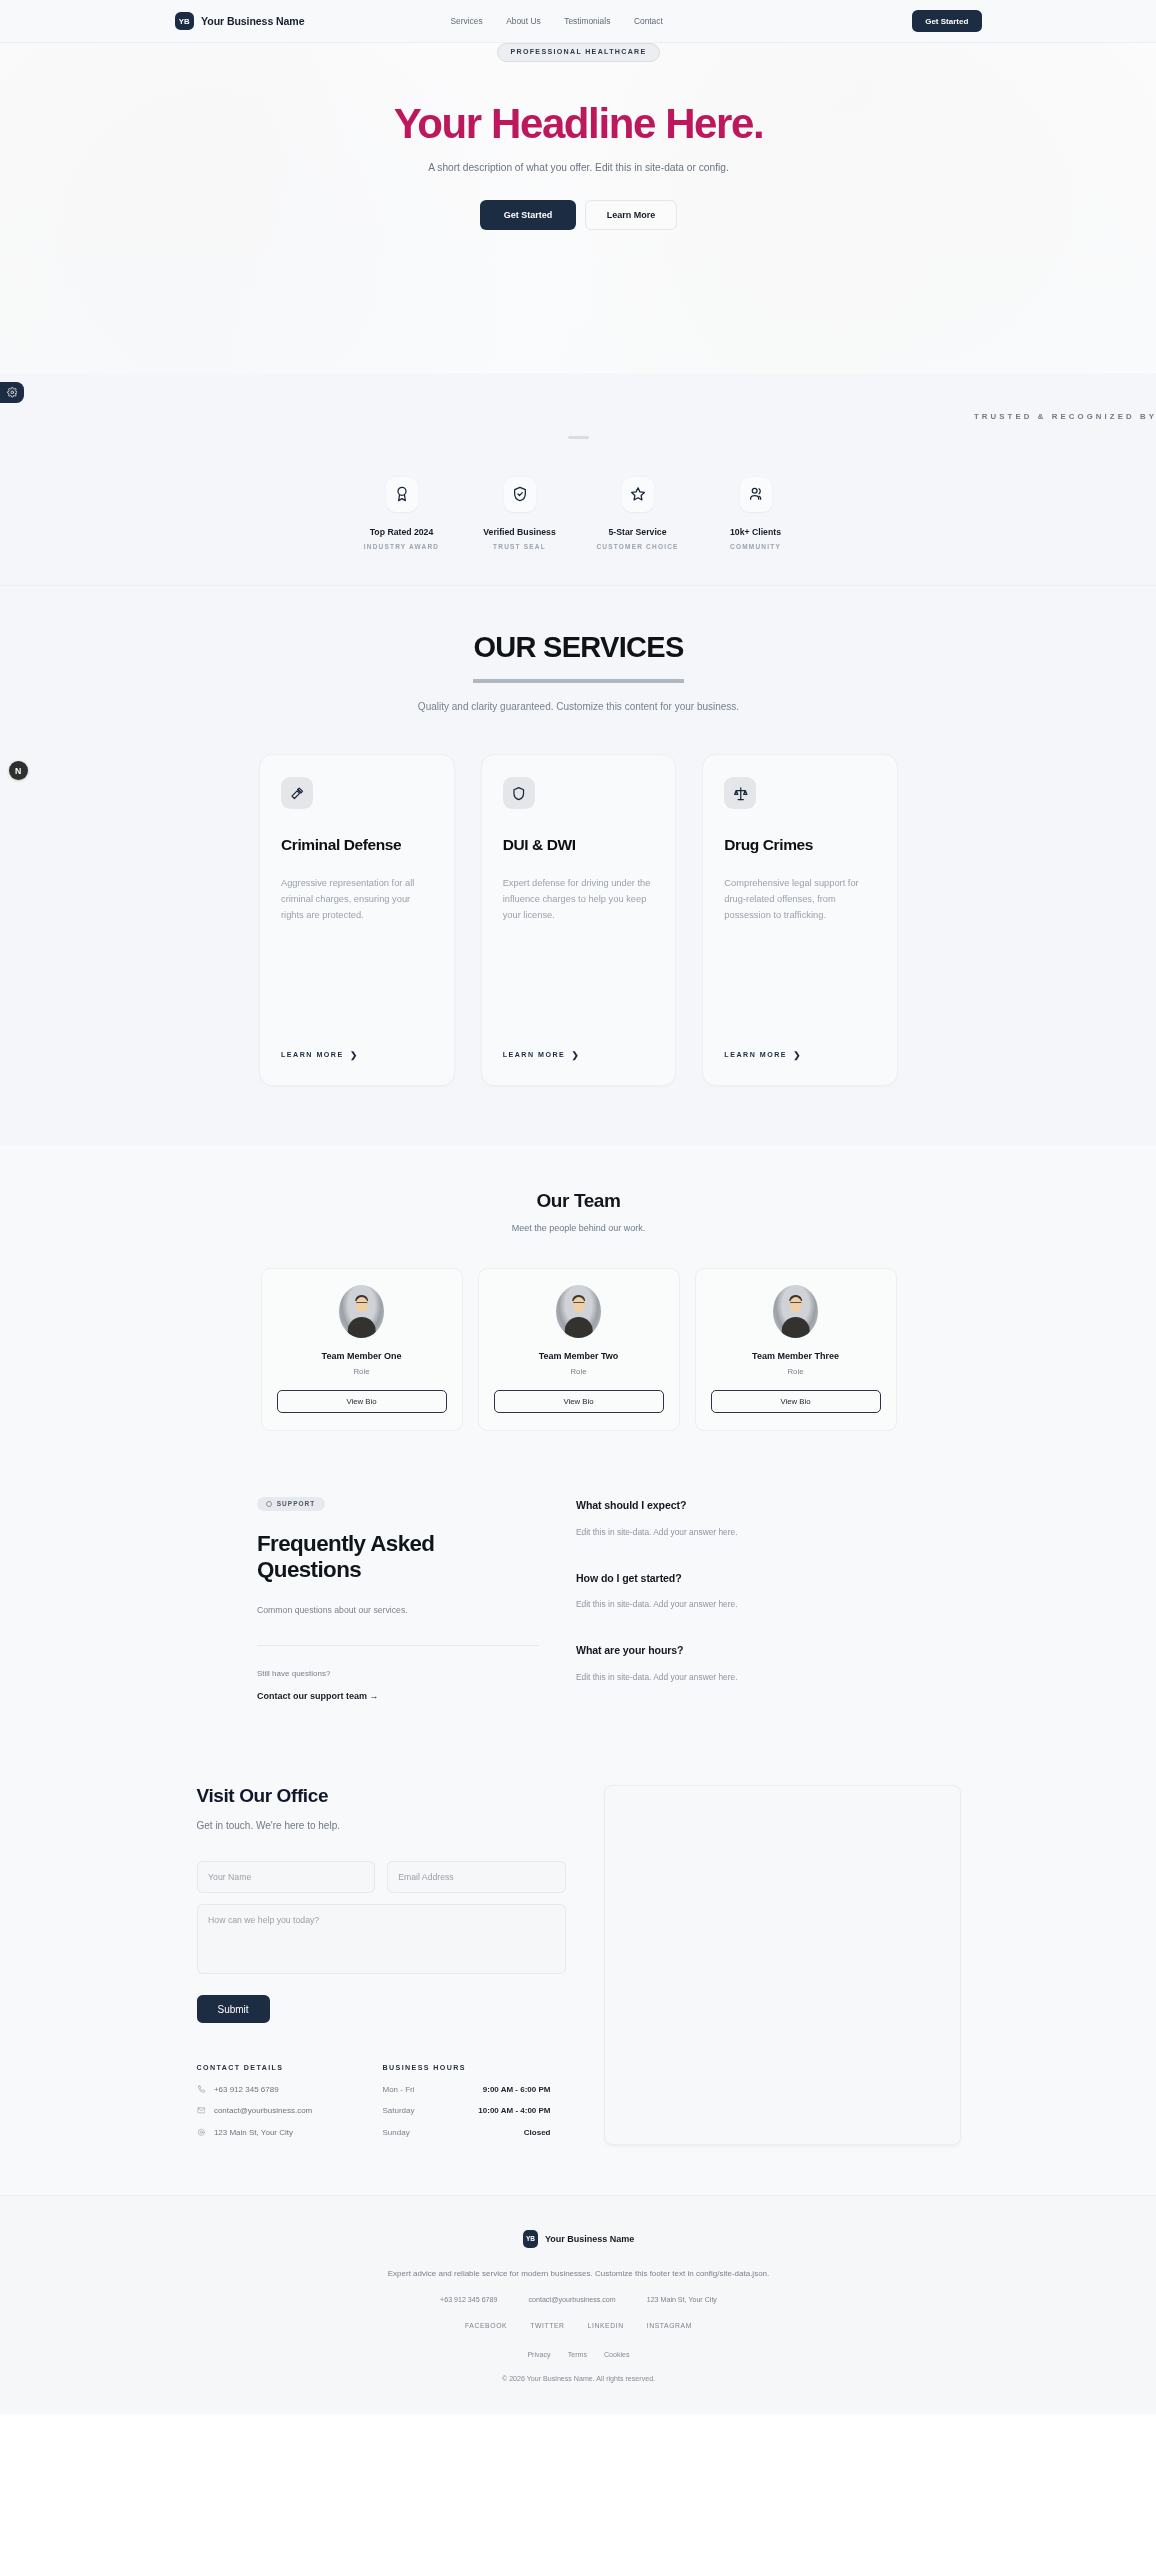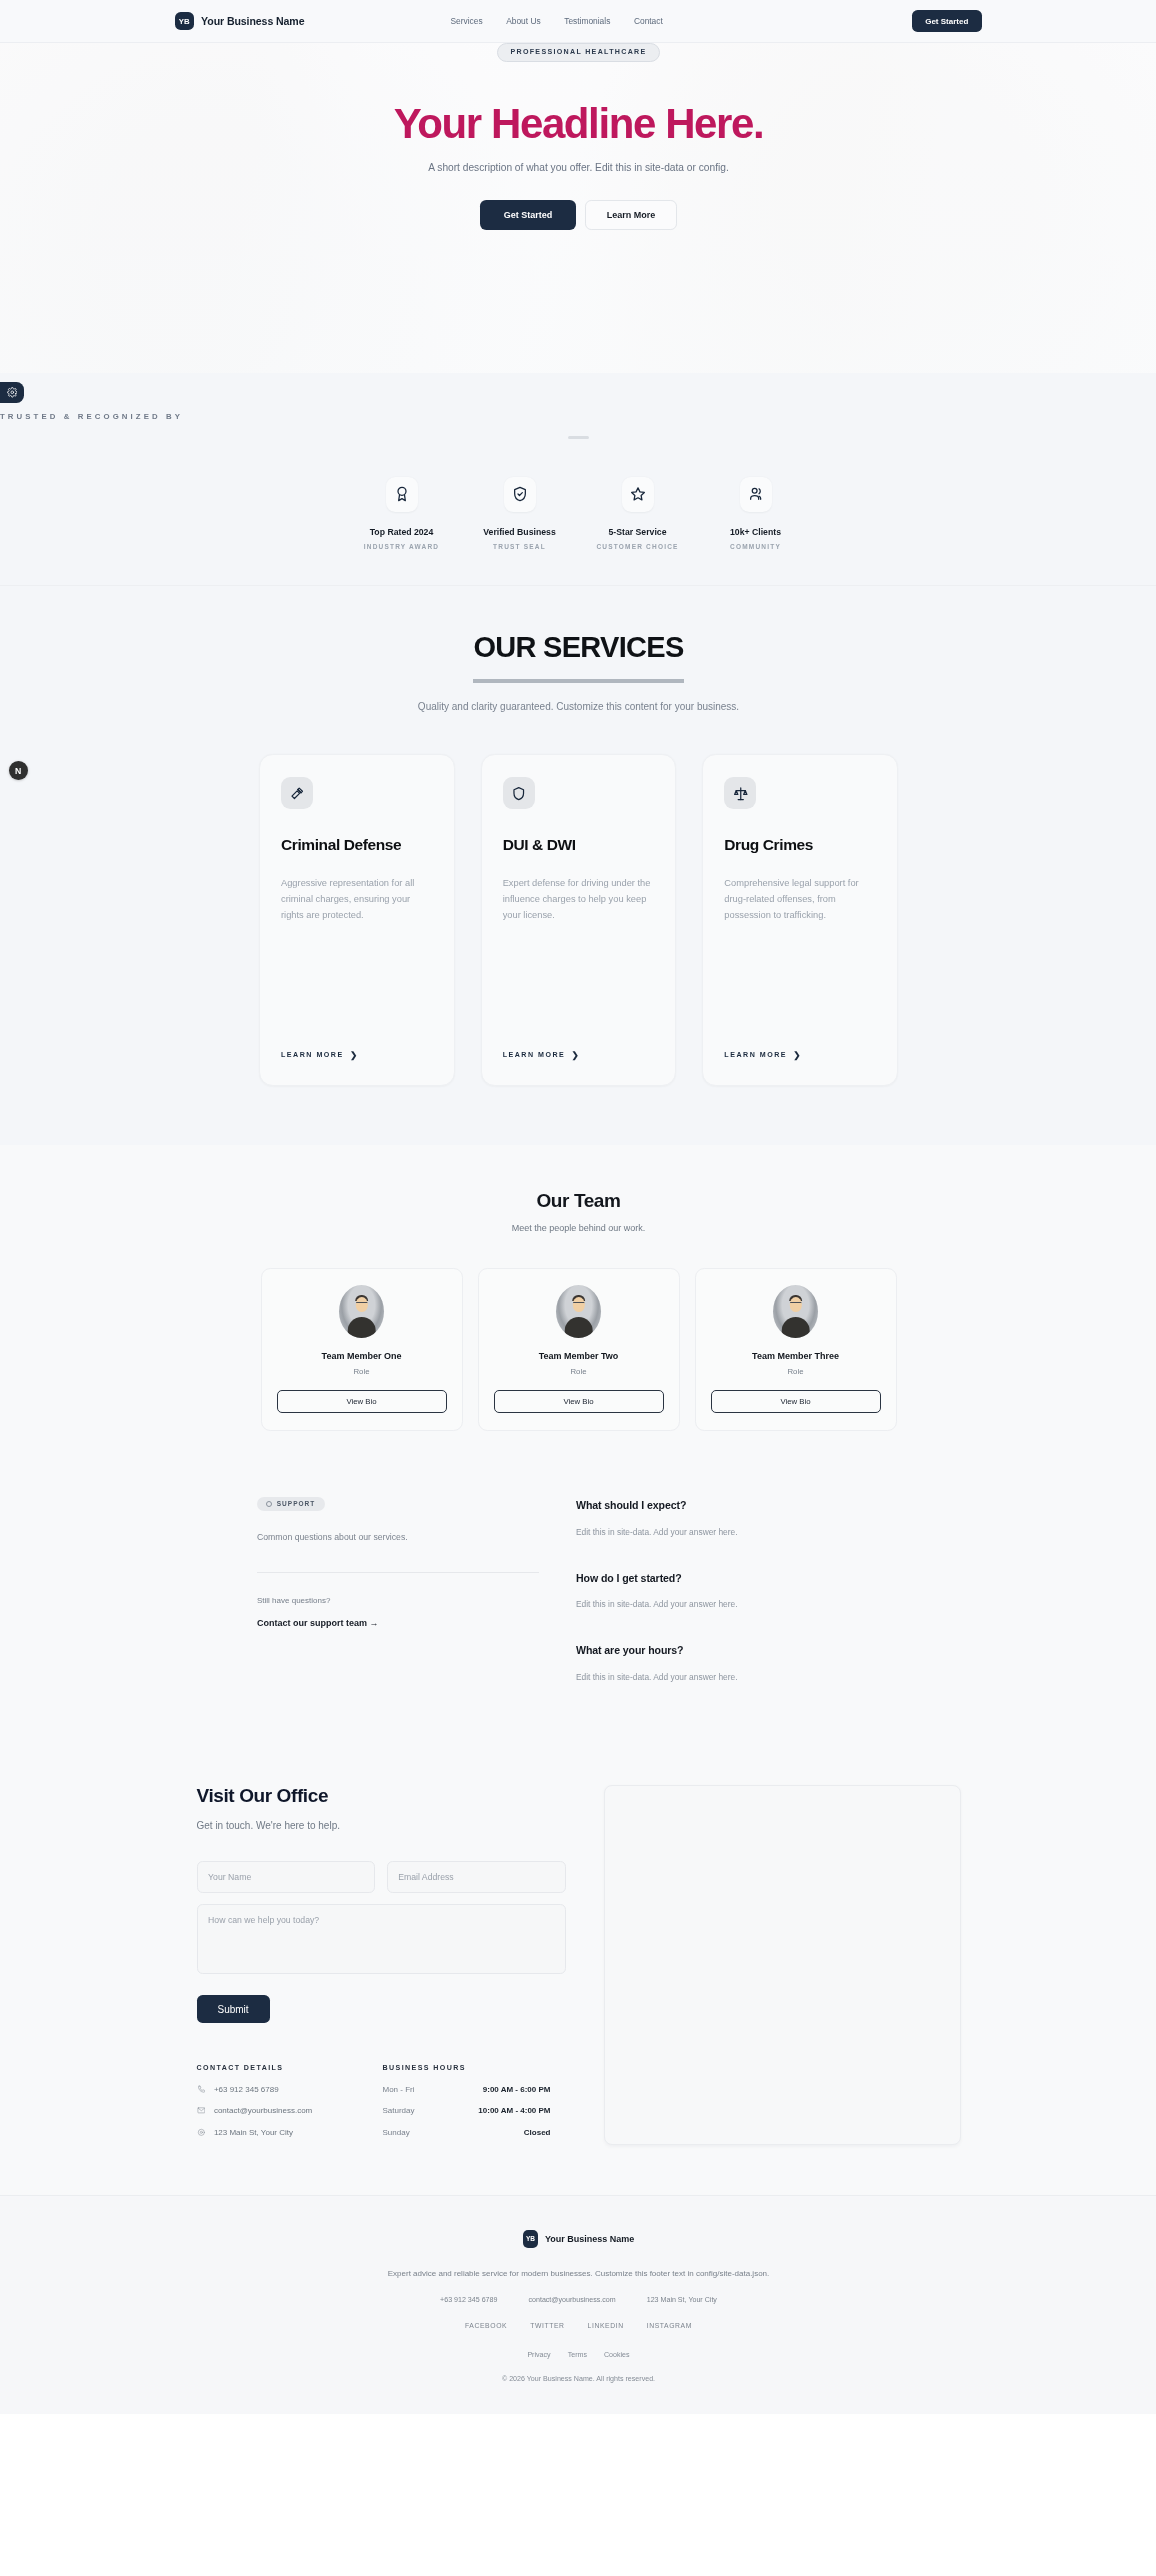--- a/index.html
+++ b/index.html
@@ -29,21 +29,21 @@
   .hero-inner{position:relative;z-index:3;text-align:center;width:683px}
   .pill{display:inline-flex;align-items:center;border:0.6px solid #d9dde3;background:#eceef1;border-radius:620px;padding:4.3px 12.4px;font-size:7.1px;font-weight:700;letter-spacing:1.3px;color:#2c3a4d}
   .hero-h1{margin-top:40px;font-size:42px;line-height:1.03;font-weight:800;color:#be185d;letter-spacing:-1.4px}
   .hero-sub{margin-top:17px;font-size:10.2px;color:#6a7484}
   .hero-btns{margin-top:27px;display:flex;gap:8.7px;justify-content:center}
   .btn-dark{background:#1c2c42;color:#fff;border:none;border-radius:6.2px;padding:9.3px 24px;font-size:9px;font-weight:700;font-family:inherit;cursor:pointer}
   .btn-ghost{background:#fbfbfc;color:#151b24;border:0.6px solid #e3e6ea;border-radius:6.2px;padding:9.3px 21px;font-size:9px;font-weight:700;font-family:inherit;cursor:pointer}
 
   
   .trust{background:#f4f6f9;padding:39px 0 35px}
-  .trust-title{text-align:left;font-size:7.8px;letter-spacing:3.1px;color:#707a89;font-weight:600}
+  .trust-title{text-align:right;font-size:7.8px;letter-spacing:3.1px;color:#707a89;font-weight:600}
   .trust-rule{width:21px;height:2.5px;border-radius:1.9px;background:#d9dde2;margin:15px auto 0}
   .trust-grid{margin:38px auto 0;width:472px;display:grid;grid-template-columns:repeat(4,1fr)}
   .trust-item{display:flex;flex-direction:column;align-items:center}
   .trust-icon{width:32px;height:35px;border-radius:9.3px;background:#fafbfc;display:flex;align-items:center;justify-content:center;box-shadow:0 0.6px 1.9px rgba(20,30,45,.05)}
   .trust-icon svg{width:16px;height:16px;stroke:#17263a;stroke-width:1.9;fill:none;stroke-linecap:round;stroke-linejoin:round}
   .trust-name{margin-top:15.5px;font-size:8.7px;font-weight:700;color:#151c26}
   .trust-sub{margin-top:5.6px;font-size:6.5px;letter-spacing:1.2px;color:#9aa3ae;font-weight:600}
 
   
   .services{background:#f4f6f9;padding:45px 0 59px;border-top:0.6px solid #edeff2}
@@ -298,20 +298,21 @@
   </div>
 </section>
 
 <section class="faq">
   <div class="faq-wrap">
     <div>
       <div class="sup-pill">
           <span class="sup-dot"></span>
           <span>SUPPORT</span>
         </div>
+      <h2 class="faq-h">Frequently Asked Questions</h2>
       <p class="faq-sub">Common questions about our services.</p>
       <div class="faq-hr"></div>
       <p class="faq-still">Still have questions?</p>
       <a class="faq-contact" href="#">Contact our support team →</a>
     </div>
     <div class="qa">
       <div class="qa-item">
         <div class="qa-q">What should I expect?</div>
         <div class="qa-a">Edit this in site-data. Add your answer here.</div>
       </div>

